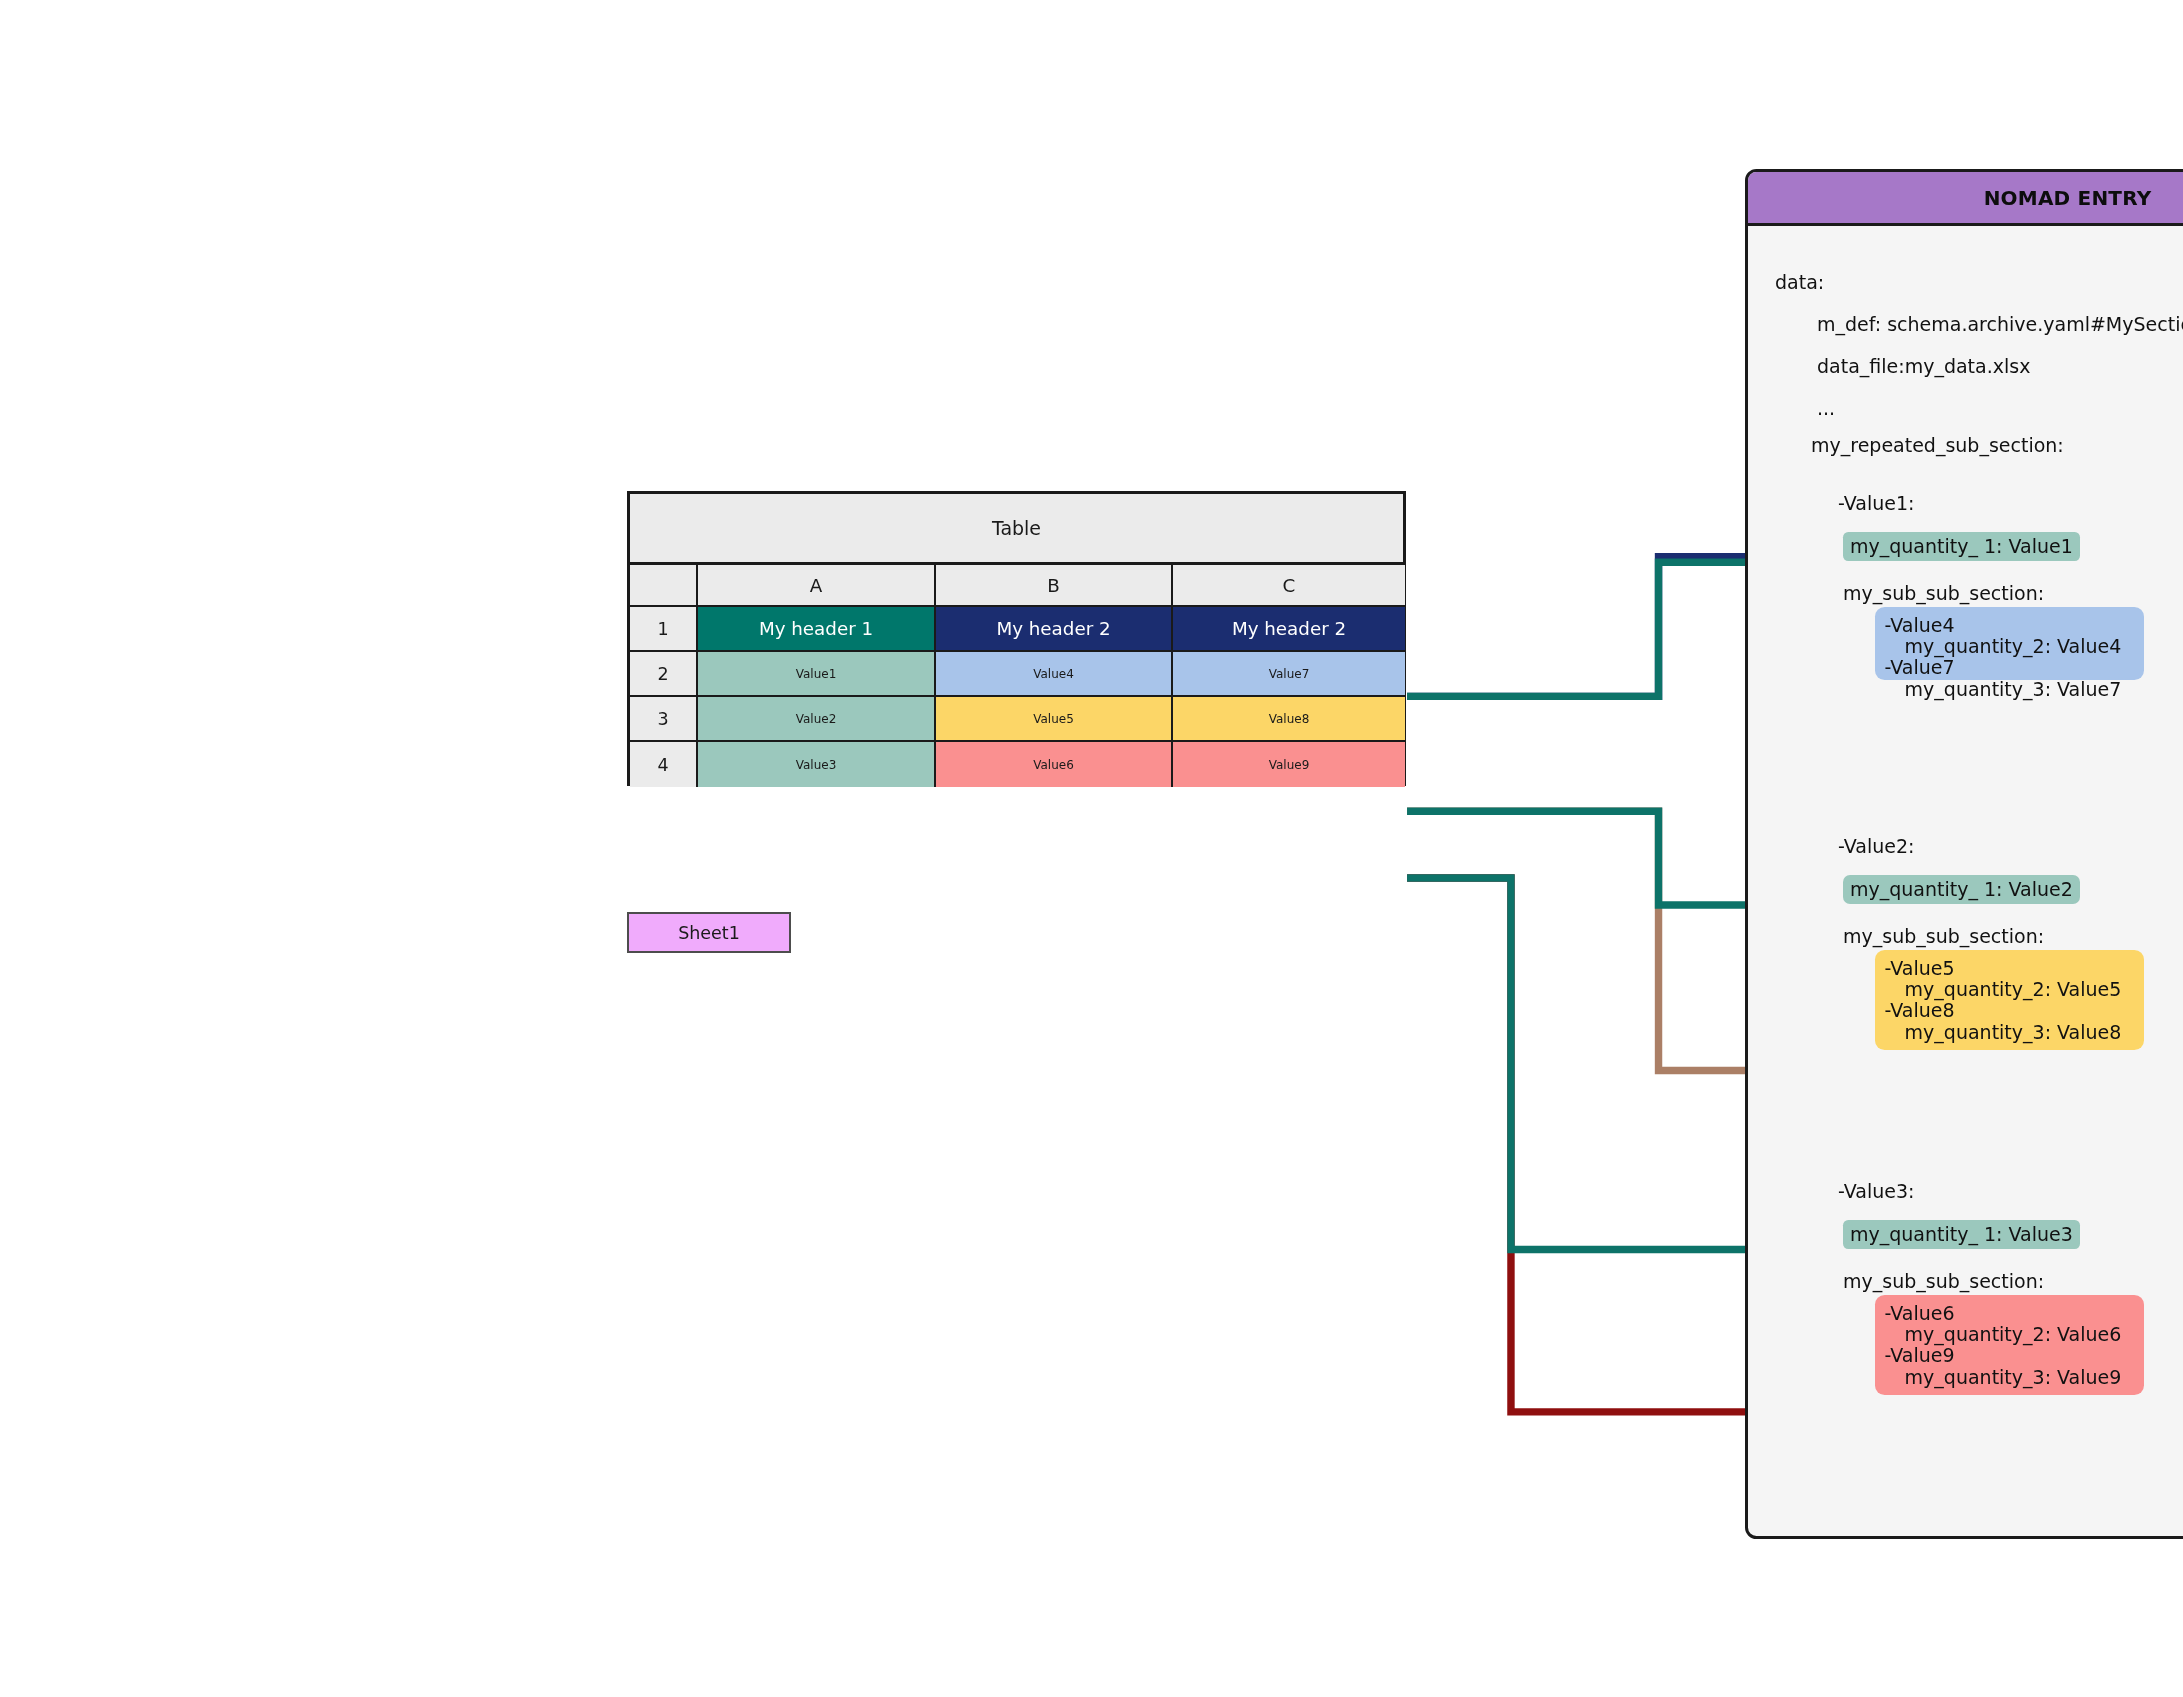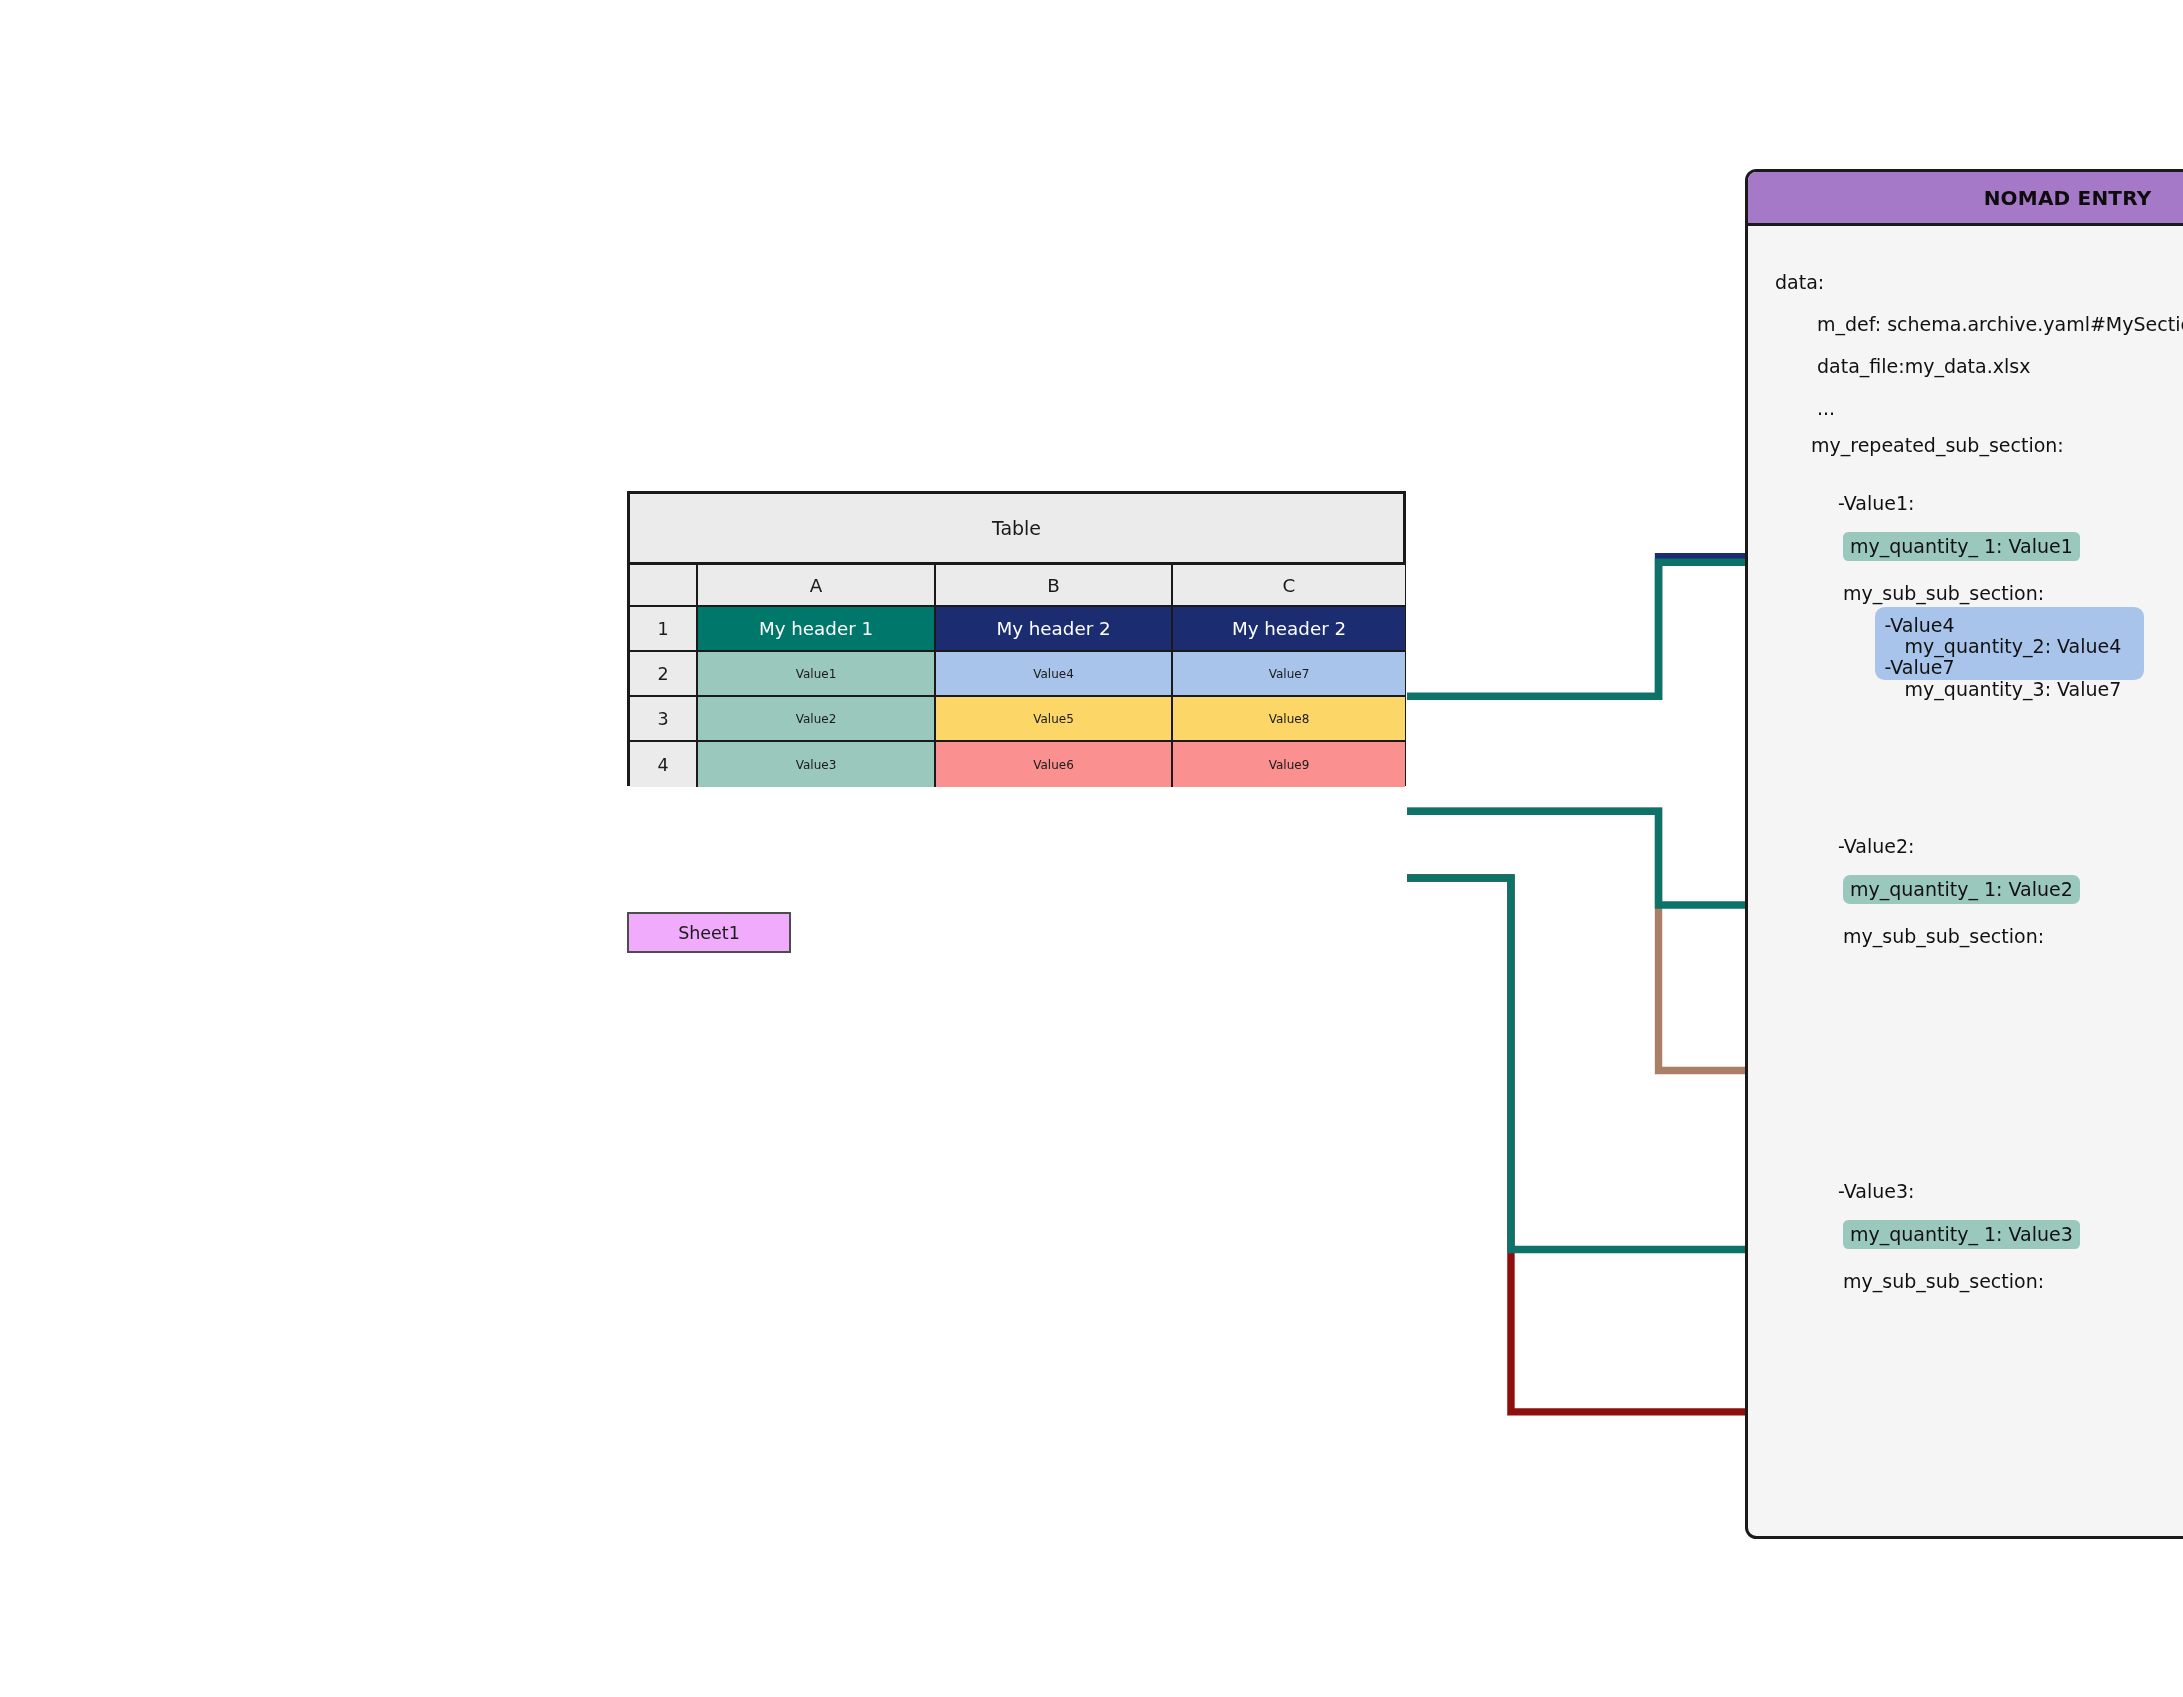--- a/index.html
+++ b/index.html
@@ -186,22 +186,34 @@
       <div class="block blue" style="left:127px;top:381px;width:269px;height:73px;">
         <div class="bl">-Value4</div>
         <div class="bl ind">my_quantity_2: Value4</div>
         <div class="bl">-Value7</div>
         <div class="bl ind">my_quantity_3: Value7</div>
       </div>
 
       <div class="line" style="left:90px;top:611px;">-Value2:</div>
       <div class="chip teal" style="left:95px;top:649px;border-radius:7px;">my_quantity_ 1: Value2</div>
       <div class="line" style="left:95px;top:701px;">my_sub_sub_section:</div>
+      <div class="block yellow" style="left:127px;top:724px;width:269px;height:100px;">
+        <div class="bl">-Value5</div>
+        <div class="bl ind">my_quantity_2: Value5</div>
+        <div class="bl">-Value8</div>
+        <div class="bl ind">my_quantity_3: Value8</div>
+      </div>
 
       <div class="line" style="left:90px;top:956px;">-Value3:</div>
       <div class="chip teal" style="left:95px;top:994px;">my_quantity_ 1: Value3</div>
       <div class="line" style="left:95px;top:1046px;">my_sub_sub_section:</div>
+      <div class="block red" style="left:127px;top:1069px;width:269px;height:100px;">
+        <div class="bl">-Value6</div>
+        <div class="bl ind">my_quantity_2: Value6</div>
+        <div class="bl">-Value9</div>
+        <div class="bl ind">my_quantity_3: Value9</div>
+      </div>
 
     </div>
   </div>
 
 </div>
 
 
 </body></html>

